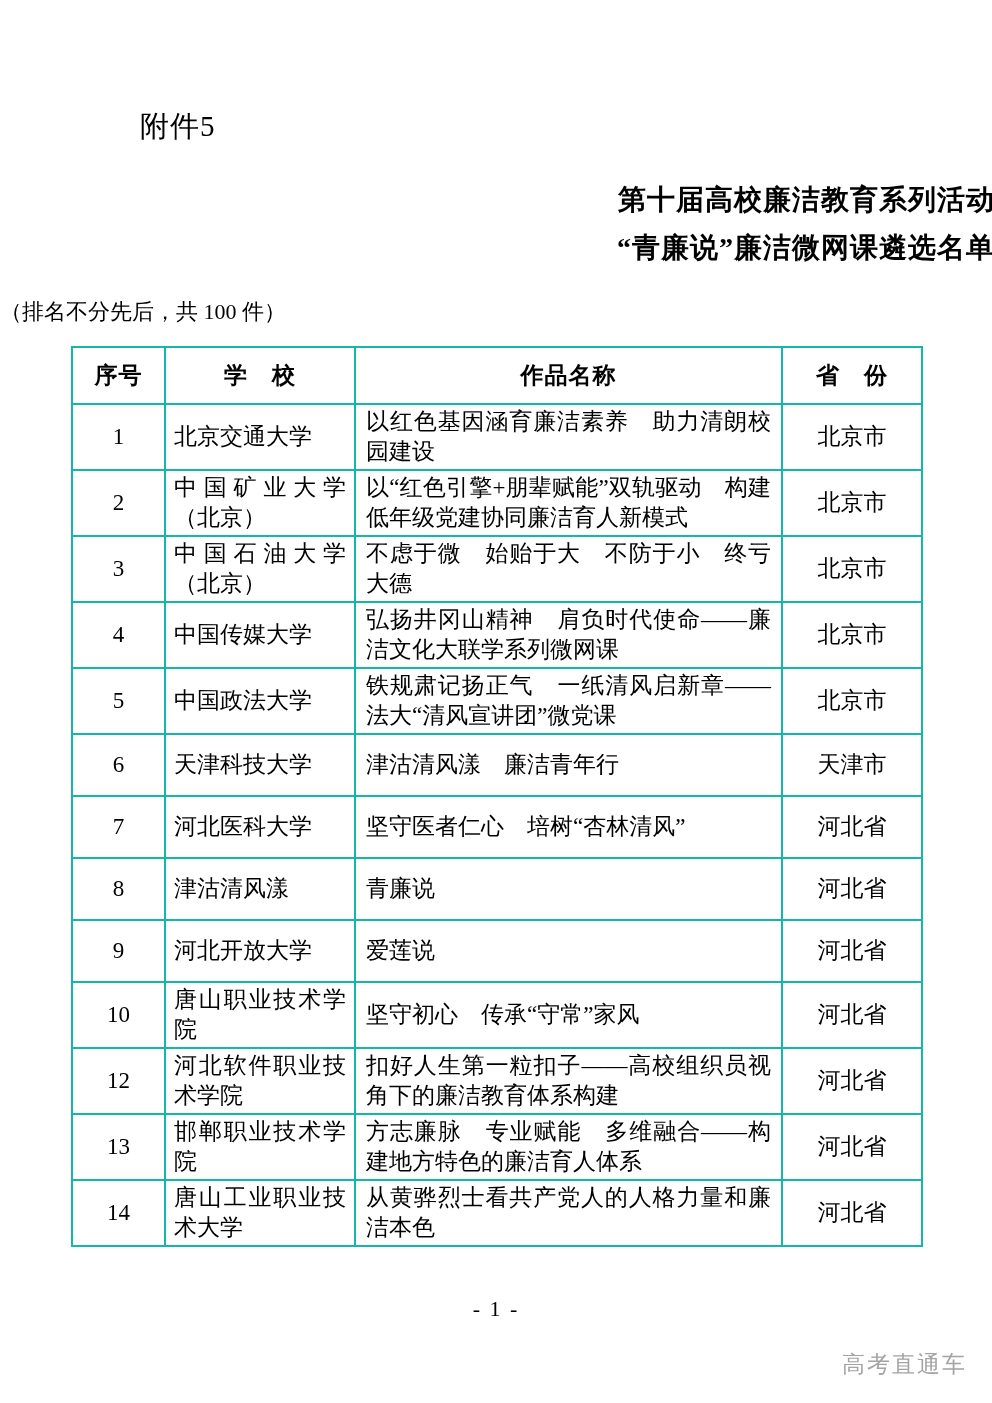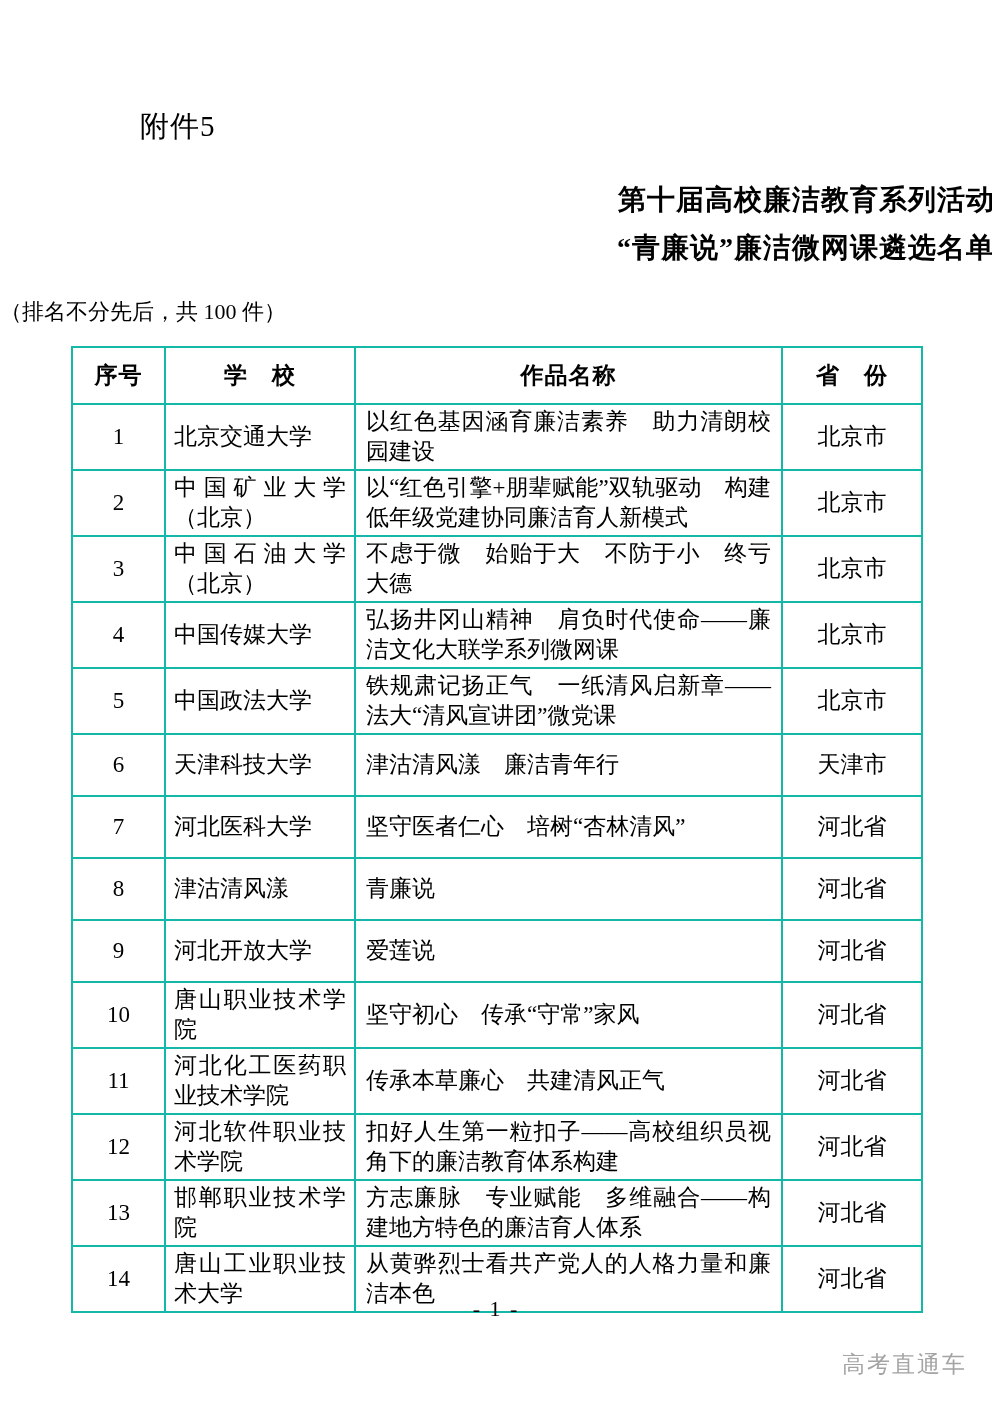--- a/index.html
+++ b/index.html
@@ -141,26 +141,20 @@
     <td class="c-work">爱莲说</td>
     <td class="c-prov">河北省</td>
   </tr>
       <tr>
     <td class="c-no">10</td>
     <td class="c-school">唐山职业技术学院</td>
     <td class="c-work">坚守初心　传承“守常”家风</td>
     <td class="c-prov">河北省</td>
   </tr>
       <tr>
-    <td class="c-no">11</td>
-    <td class="c-school">河北化工医药职业技术学院</td>
-    <td class="c-work">传承本草廉心　共建清风正气</td>
-    <td class="c-prov">河北省</td>
-  </tr>
-      <tr>
     <td class="c-no">12</td>
     <td class="c-school">河北软件职业技术学院</td>
     <td class="c-work">扣好人生第一粒扣子——高校组织员视角下的廉洁教育体系构建</td>
     <td class="c-prov">河北省</td>
   </tr>
       <tr>
     <td class="c-no">13</td>
     <td class="c-school">邯郸职业技术学院</td>
     <td class="c-work">方志廉脉　专业赋能　多维融合——构建地方特色的廉洁育人体系</td>
     <td class="c-prov">河北省</td>

